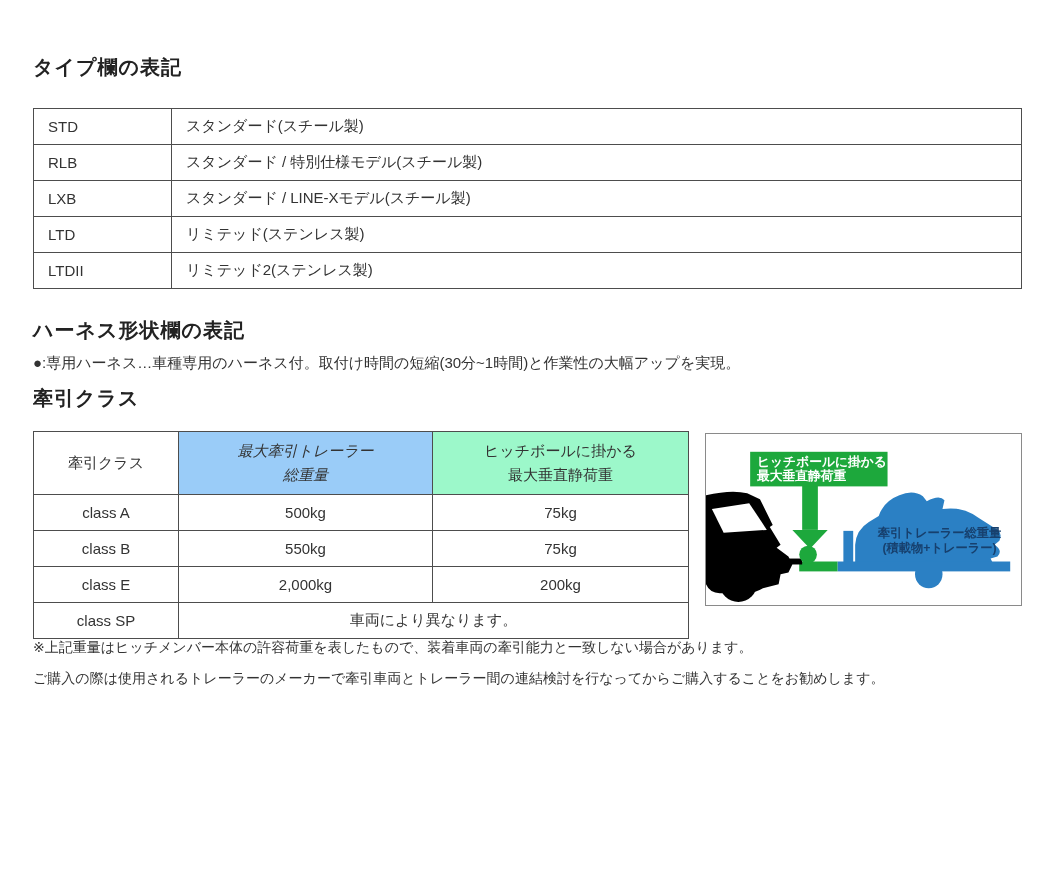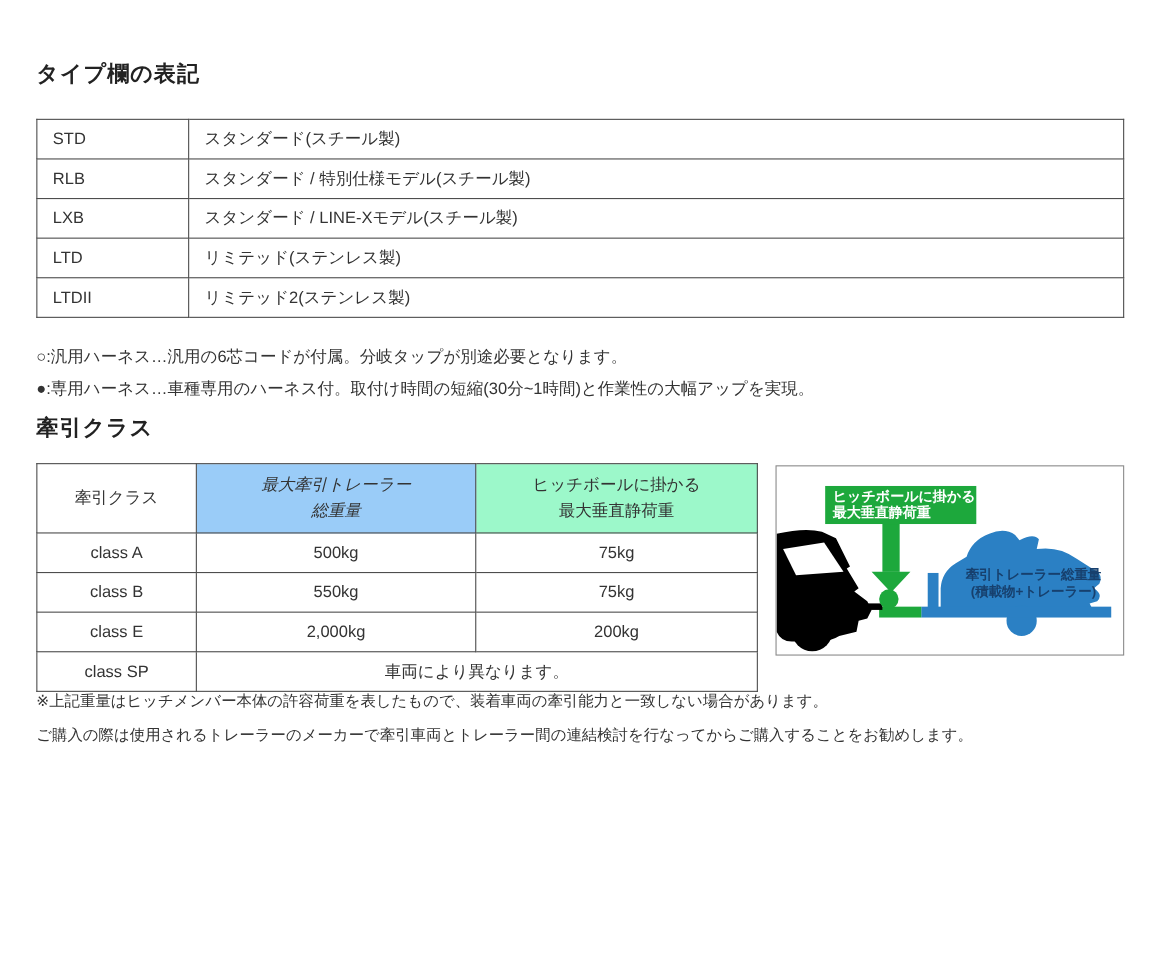--- a/index.html
+++ b/index.html
@@ -84,22 +84,22 @@
         <td class="col-code">LTD</td>
         <td>リミテッド(ステンレス製)</td>
       </tr>
       <tr>
         <td class="col-code">LTDII</td>
         <td>リミテッド2(ステンレス製)</td>
       </tr>
     </tbody>
   </table>
 
+  <div class="section-heading h-harness">ハーネス形状欄の表記</div>
 
-  <p class="harness-line hl-1">○:汎用ハーネス…汎用の6芯コードが付属。分岐タップが別途必要となります。</p>
   <p class="harness-line hl-2">●:専用ハーネス…車種専用のハーネス付。取付け時間の短縮(30分~1時間)と作業性の大幅アップを実現。</p>
 
   <div class="section-heading h-towing">牽引クラス</div>
 
   <div class="towing-row">
 
     <table class="class-table">
       <tbody>
         <tr>
           <th class="col-class">牽引クラス</th>

